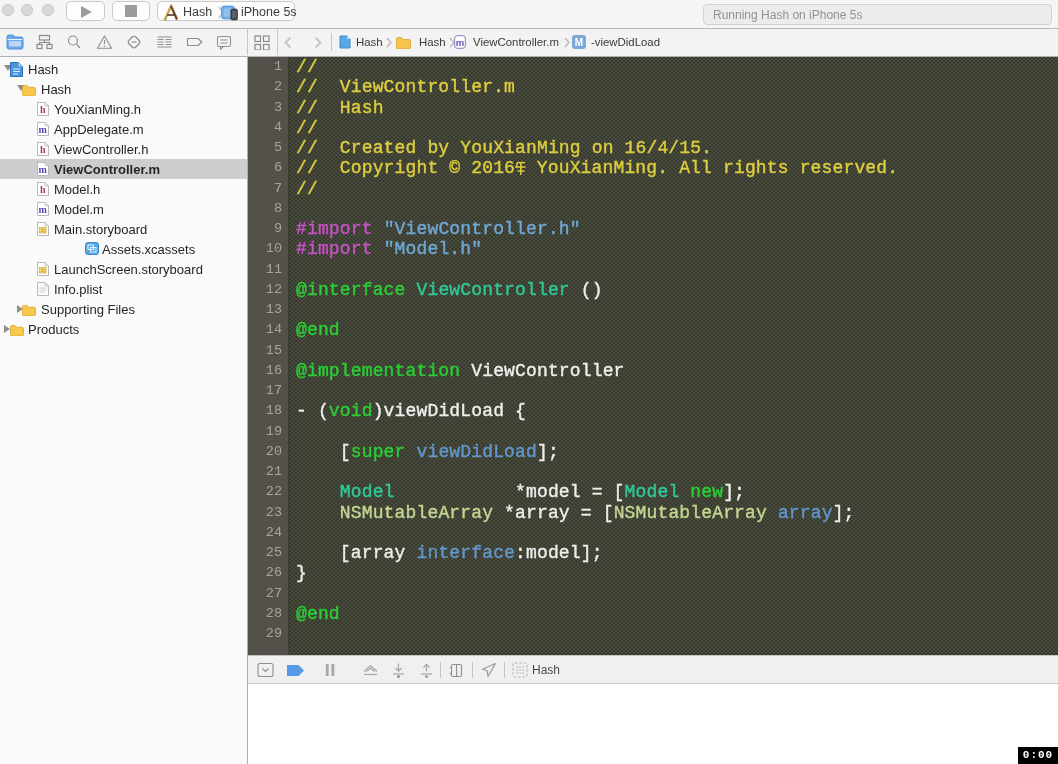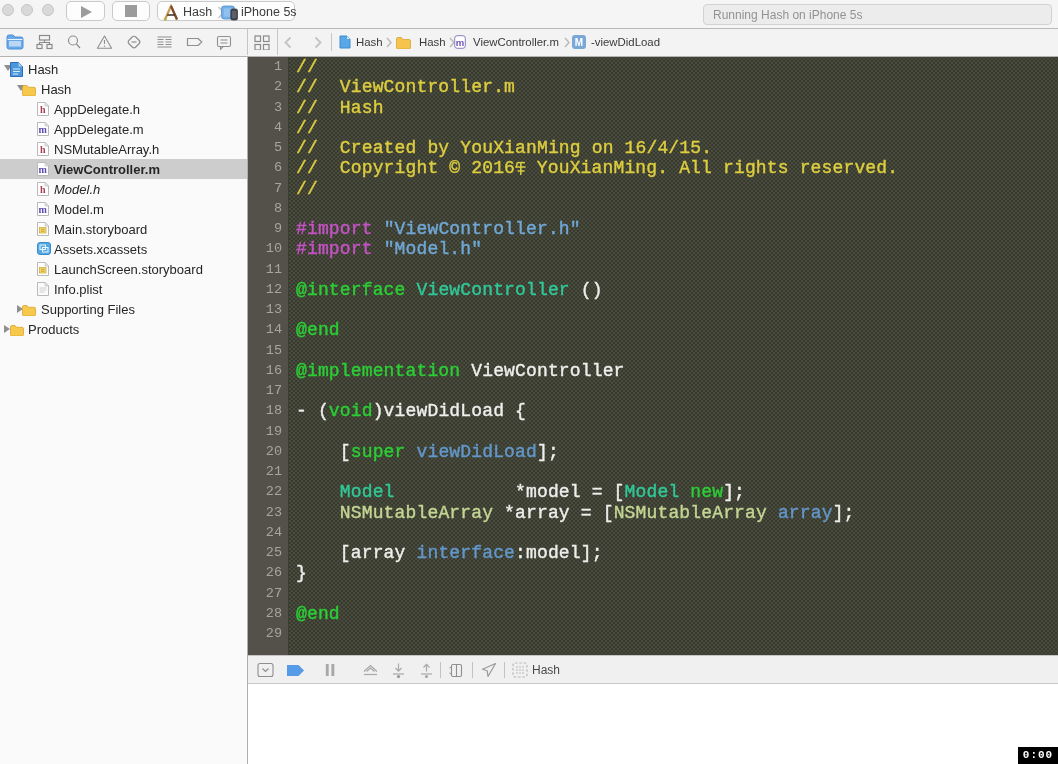--- a/index.html
+++ b/index.html
@@ -203,72 +203,72 @@
           <path d="M0.5 2 a1.5 1.5 0 0 1 1.5-1.5 h3 l1.5 1.8 h5.5 a1.5 1.5 0 0 1 1.5 1.5 v5.7 a1.5 1.5 0 0 1 -1.5 1.5 h-10 a1.5 1.5 0 0 1 -1.5-1.5 Z" fill="#f6c84c" stroke="#dba32f" stroke-width="0.8"></path>
         </svg></span>
       <span class="lbl" style="left:41px;">Hash</span>
     </div>
     <div class="row " style="top:42px;">
       <span style="position:absolute;left:37px;top:3px;"><svg width="12" height="14" viewBox="0 0 12 14">
           <path d="M0.5 0.5 h7.5 l3.5 3.5 v9.5 h-11 Z" fill="#fff" stroke="#b9b9b9"></path>
           <path d="M8 0.5 l3.5 3.5 h-3.5 Z" fill="#e8e8e8" stroke="#b9b9b9" stroke-width="0.6"></path>
           <text x="5.7" y="11" font-family="Liberation Serif" font-size="10" font-weight="bold" fill="#a93a50" text-anchor="middle">h</text>
         </svg></span>
-      <span class="lbl" style="left:54px;">AppDelegate.h</span>
+      <span class="lbl" style="left:54px;">YouXianMing.h</span>
     </div>
     <div class="row " style="top:62px;">
       <span style="position:absolute;left:37px;top:3px;"><svg width="12" height="14" viewBox="0 0 12 14">
           <path d="M0.5 0.5 h7.5 l3.5 3.5 v9.5 h-11 Z" fill="#fff" stroke="#b9b9b9"></path>
           <path d="M8 0.5 l3.5 3.5 h-3.5 Z" fill="#e8e8e8" stroke="#b9b9b9" stroke-width="0.6"></path>
           <text x="5.7" y="11" font-family="Liberation Serif" font-size="10" font-weight="bold" fill="#5948ae" text-anchor="middle">m</text>
         </svg></span>
       <span class="lbl" style="left:54px;">AppDelegate.m</span>
     </div>
     <div class="row " style="top:82px;">
       <span style="position:absolute;left:37px;top:3px;"><svg width="12" height="14" viewBox="0 0 12 14">
           <path d="M0.5 0.5 h7.5 l3.5 3.5 v9.5 h-11 Z" fill="#fff" stroke="#b9b9b9"></path>
           <path d="M8 0.5 l3.5 3.5 h-3.5 Z" fill="#e8e8e8" stroke="#b9b9b9" stroke-width="0.6"></path>
           <text x="5.7" y="11" font-family="Liberation Serif" font-size="10" font-weight="bold" fill="#a93a50" text-anchor="middle">h</text>
         </svg></span>
-      <span class="lbl" style="left:54px;">NSMutableArray.h</span>
+      <span class="lbl" style="left:54px;">ViewController.h</span>
     </div>
     <div class="row sel" style="top:102px;">
       <span style="position:absolute;left:37px;top:3px;"><svg width="12" height="14" viewBox="0 0 12 14">
           <path d="M0.5 0.5 h7.5 l3.5 3.5 v9.5 h-11 Z" fill="#fff" stroke="#b9b9b9"></path>
           <path d="M8 0.5 l3.5 3.5 h-3.5 Z" fill="#e8e8e8" stroke="#b9b9b9" stroke-width="0.6"></path>
           <text x="5.7" y="11" font-family="Liberation Serif" font-size="10" font-weight="bold" fill="#5948ae" text-anchor="middle">m</text>
         </svg></span>
       <span class="lbl" style="left:54px;">ViewController.m</span>
     </div>
     <div class="row " style="top:122px;">
       <span style="position:absolute;left:37px;top:3px;"><svg width="12" height="14" viewBox="0 0 12 14">
           <path d="M0.5 0.5 h7.5 l3.5 3.5 v9.5 h-11 Z" fill="#fff" stroke="#b9b9b9"></path>
           <path d="M8 0.5 l3.5 3.5 h-3.5 Z" fill="#e8e8e8" stroke="#b9b9b9" stroke-width="0.6"></path>
           <text x="5.7" y="11" font-family="Liberation Serif" font-size="10" font-weight="bold" fill="#a93a50" text-anchor="middle">h</text>
         </svg></span>
-      <span class="lbl" style="left:54px;font-style:italic;">Model.h</span>
+      <span class="lbl" style="left:54px;">Model.h</span>
     </div>
     <div class="row " style="top:142px;">
       <span style="position:absolute;left:37px;top:3px;"><svg width="12" height="14" viewBox="0 0 12 14">
           <path d="M0.5 0.5 h7.5 l3.5 3.5 v9.5 h-11 Z" fill="#fff" stroke="#b9b9b9"></path>
           <path d="M8 0.5 l3.5 3.5 h-3.5 Z" fill="#e8e8e8" stroke="#b9b9b9" stroke-width="0.6"></path>
           <text x="5.7" y="11" font-family="Liberation Serif" font-size="10" font-weight="bold" fill="#5948ae" text-anchor="middle">m</text>
         </svg></span>
       <span class="lbl" style="left:54px;">Model.m</span>
     </div>
     <div class="row " style="top:162px;">
       <span style="position:absolute;left:37px;top:3px;"><svg width="12" height="14" viewBox="0 0 12 14">
           <path d="M0.5 0.5 h7.5 l3.5 3.5 v9.5 h-11 Z" fill="#fff" stroke="#b9b9b9"></path>
           <path d="M8 0.5 l3.5 3.5 h-3.5 Z" fill="#e8e8e8" stroke="#b9b9b9" stroke-width="0.6"></path>
           <rect x="2.5" y="5.5" width="6.5" height="5.5" fill="#f6d96d" stroke="#caa52f" stroke-width="0.7"></rect>
           <path d="M4 7.3 h3.5 M4 9.2 h3.5" stroke="#b8962a" stroke-width="0.8"></path>
         </svg></span>
       <span class="lbl" style="left:54px;text-align:right;">Main.storyboard</span>
     </div>
-    <div class="row " style="top:182px;">
+    <div class="row " style="top:182px;margin-left:48px;">
       <span style="position:absolute;left:37px;top:3px;"><svg width="14" height="13" viewBox="0 0 14 13">
           <rect x="0.5" y="0.5" width="13" height="12" rx="2.5" fill="#56aae4" stroke="#3a8cc8"></rect>
           <rect x="3" y="3" width="5.5" height="4.5" fill="none" stroke="#eaf5fd" stroke-width="1"></rect>
           <rect x="5.5" y="5.5" width="5.5" height="4.5" fill="none" stroke="#eaf5fd" stroke-width="1"></rect>
         </svg></span>
       <span class="lbl" style="left:54px;">Assets.xcassets</span>
     </div>
     <div class="row " style="top:202px;">
       <span style="position:absolute;left:37px;top:3px;"><svg width="12" height="14" viewBox="0 0 12 14">
           <path d="M0.5 0.5 h7.5 l3.5 3.5 v9.5 h-11 Z" fill="#fff" stroke="#b9b9b9"></path>

